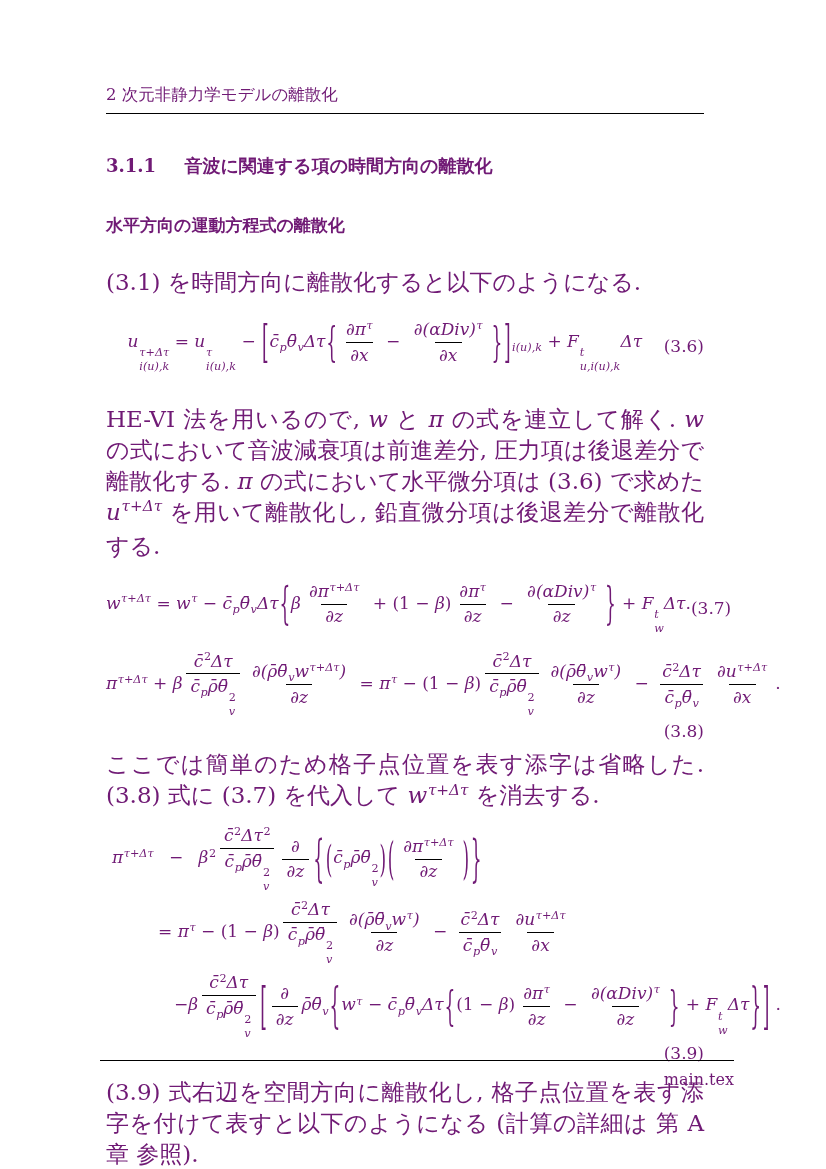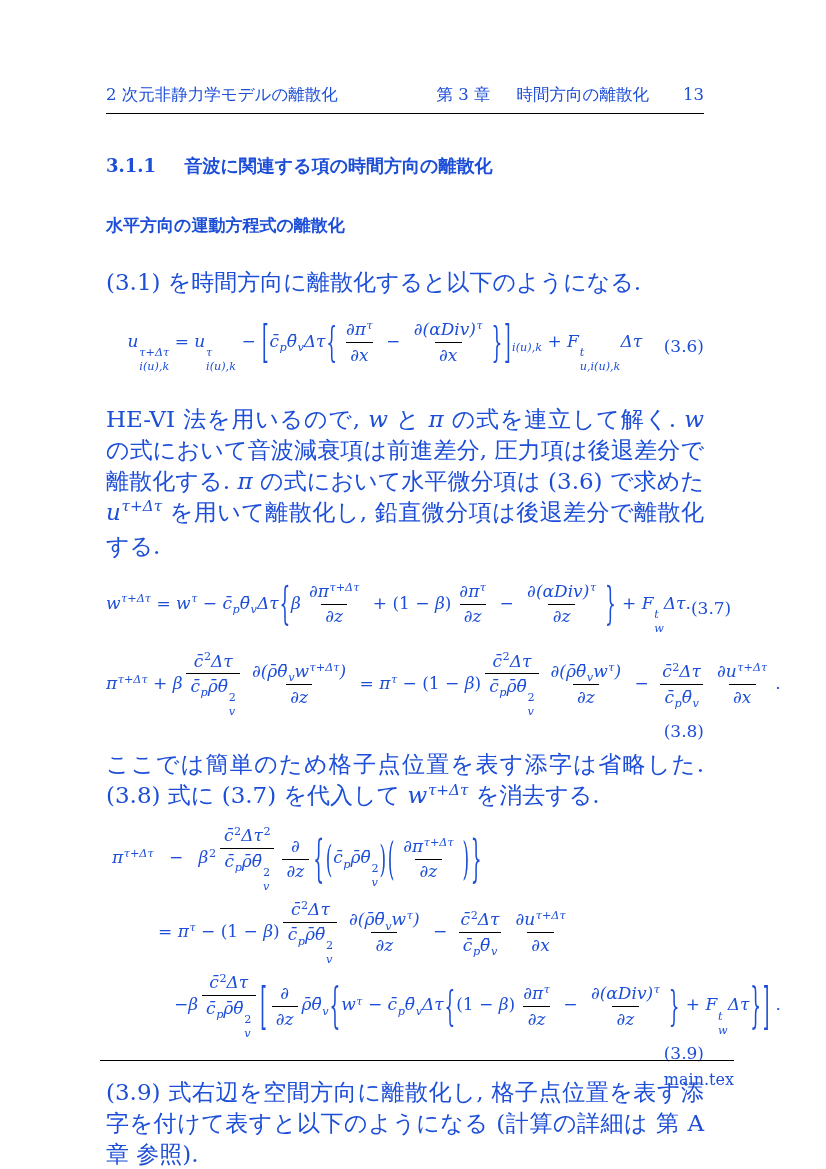--- a/index.html
+++ b/index.html
@@ -1,17 +1,17 @@
 <!DOCTYPE html>
 <html><head>
 <meta charset="utf-8">
 <style>
   html,body{margin:0;padding:0;background:#ffffff;}
   .page{position:relative;width:826px;height:1169px;background:#fff;overflow:hidden;
-        font-family:"DejaVu Serif","Liberation Serif",serif;color:#1d4ed8;}
+        font-family:"DejaVu Serif","Liberation Serif",serif;color:#701a75;}
   .content{padding:84px 122px 0 106px;}
   
   .header{display:flex;justify-content:space-between;align-items:baseline;
           border-bottom:1.5px solid #000;padding-bottom:7px;font-size:16.5px;}
   .header .hright{display:flex;align-items:baseline;}
   .header .hchap{margin-right:26px;}
   .header .htitle{margin-right:34px;}
   
   .section-heading{margin-top:40px;font-size:18px;font-weight:bold;}
   .section-heading .secnum{font-family:"DejaVu Serif","Liberation Serif",serif;margin-right:22px;}
@@ -58,25 +58,20 @@
           display:flex;justify-content:flex-end;font-size:16px;}
 </style>
 </head>
 <body>
 
 <div class="page">
   <div class="content">
 
     <div class="header">
       <span>2 次元非静力学モデルの離散化</span>
-      <span class="hright">
-        <span class="hchap">第 3 章</span>
-        <span class="htitle">時間方向の離散化</span>
-        <span>13</span>
-      </span>
     </div>
 
     <div class="section-heading">
       <span class="secnum">3.1.1</span>
       <span class="sectitle">音波に関連する項の時間方向の離散化</span>
     </div>
 
     <div class="subheading sub1">水平方向の運動方程式の離散化</div>
 
     <div class="para p1">(3.1) を時間方向に離散化すると以下のようになる.</div>

